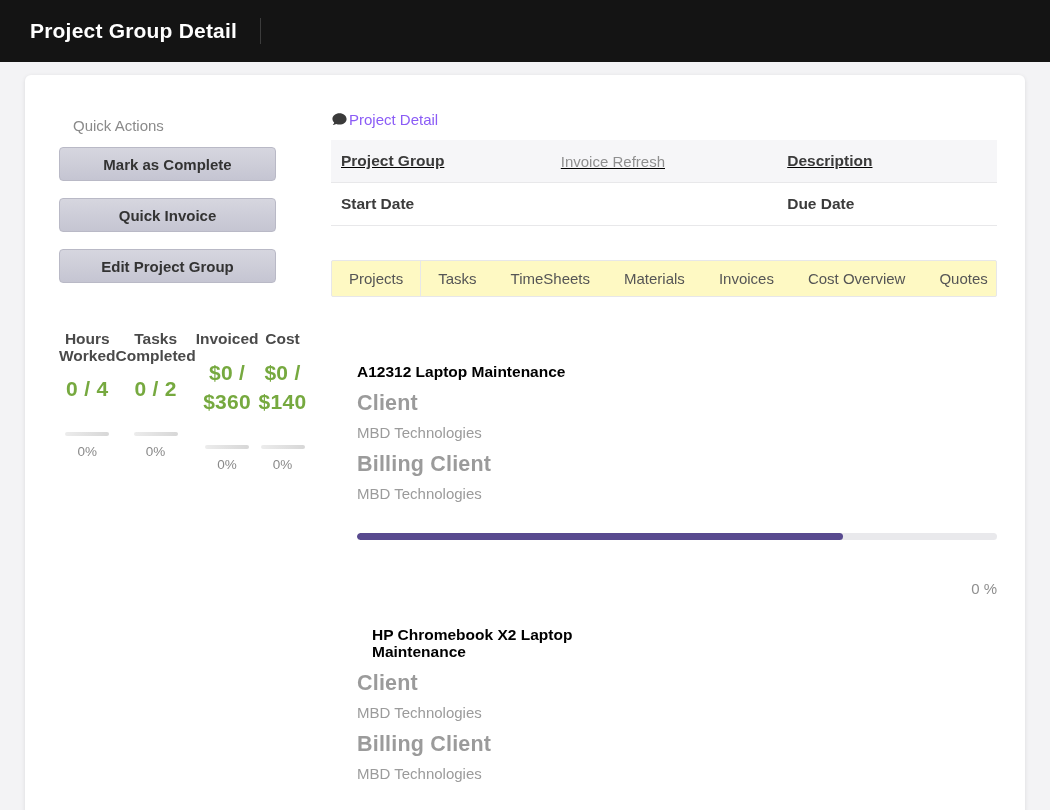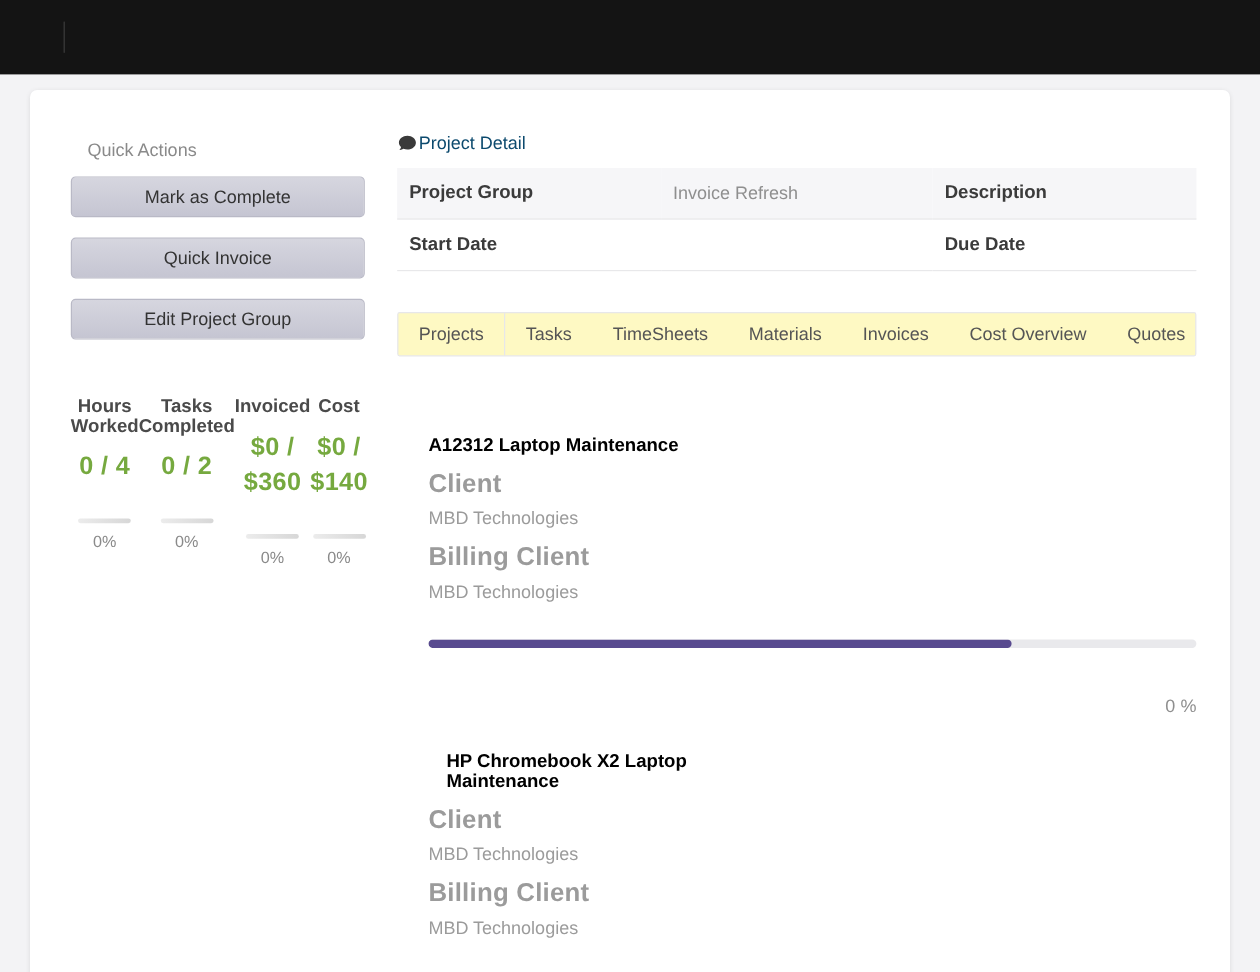--- a/index.html
+++ b/index.html
@@ -49,28 +49,28 @@
     flex-shrink: 0;
     padding: 42px 0 0 34px;
   }
   .qa-label {
     color: #8a8a8a;
     font-size: 15px;
     margin: 0 0 13px 14px;
   }
   .qa-btn {
     display: block;
-    width: 245px;
+    width: 217px;
     height: 34px;
     margin-bottom: 17px;
     background: linear-gradient(#d6d6df, #c5c5d2);
     border: 1px solid #b9b9c6;
     border-radius: 4px;
     font-family: "Liberation Sans", sans-serif;
-    font-weight: normal;
+    font-weight: bold;
     font-size: 15px;
     color: #333333;
     cursor: pointer;
   }
   .stats {
     margin-top: 48px;
     width: 238px;
     display: grid;
     grid-template-columns: 1fr 1fr 1fr 1fr;
     row-gap: 42px;
@@ -103,31 +103,31 @@
 
   
   .detail {
     flex: 1;
     min-width: 0;
     padding: 36px 28px 0 26px;
   }
   .detail-header {
     display: flex;
     align-items: center;
-    color: #0c4a6e;
+    color: #8b5cf6;
     font-size: 15px;
   }
   .comment-icon { width: 17px; height: 17px; margin-right: 1px; flex-shrink: 0; }
 
   table.info-table {
     width: 100%;
     border-collapse: collapse;
     margin-top: 12px;
   }
-  .info-table tr.striped { background: #f6f6f8; }
+  .info-table tr.striped { background: #f6f6f8; text-decoration: underline; }
   .info-table td {
     padding: 12px 10px;
     border-bottom: 1px solid #e8e8ea;
     vertical-align: middle;
   }
   .info-table td.c1 { width: 33%; }
   .info-table td.c2 { width: 34%; }
   .info-table td.c3 { width: 33%; }
   .lbl-cell { font-weight: bold; color: #3b3b3b; font-size: 15.5px; }
   .val-cell { color: #8f8f8f; font-size: 15px; font-weight: normal; }
@@ -178,20 +178,21 @@
     overflow: hidden;
   }
   .p-fill { height: 100%; width: 0%; background: #584a8f; border-radius: 4px; }
   .p-usage { text-align: center; color: #8f8f8f; font-size: 15px; margin-top: 12px; }
   .p-pct { text-align: right; color: #8f8f8f; font-size: 15px; margin-top: 40px; min-height: 18px; }
 </style>
 </head>
 <body>
 
 <div class="topbar">
+  <h1>Project Group Detail</h1>
   <div class="topbar-divider"></div>
 </div>
 
 <div class="card">
 
   <div class="sidebar">
     <div class="qa-label">Quick Actions</div>
 
     <button class="qa-btn">Mark as Complete</button>
     <button class="qa-btn">Quick Invoice</button>

